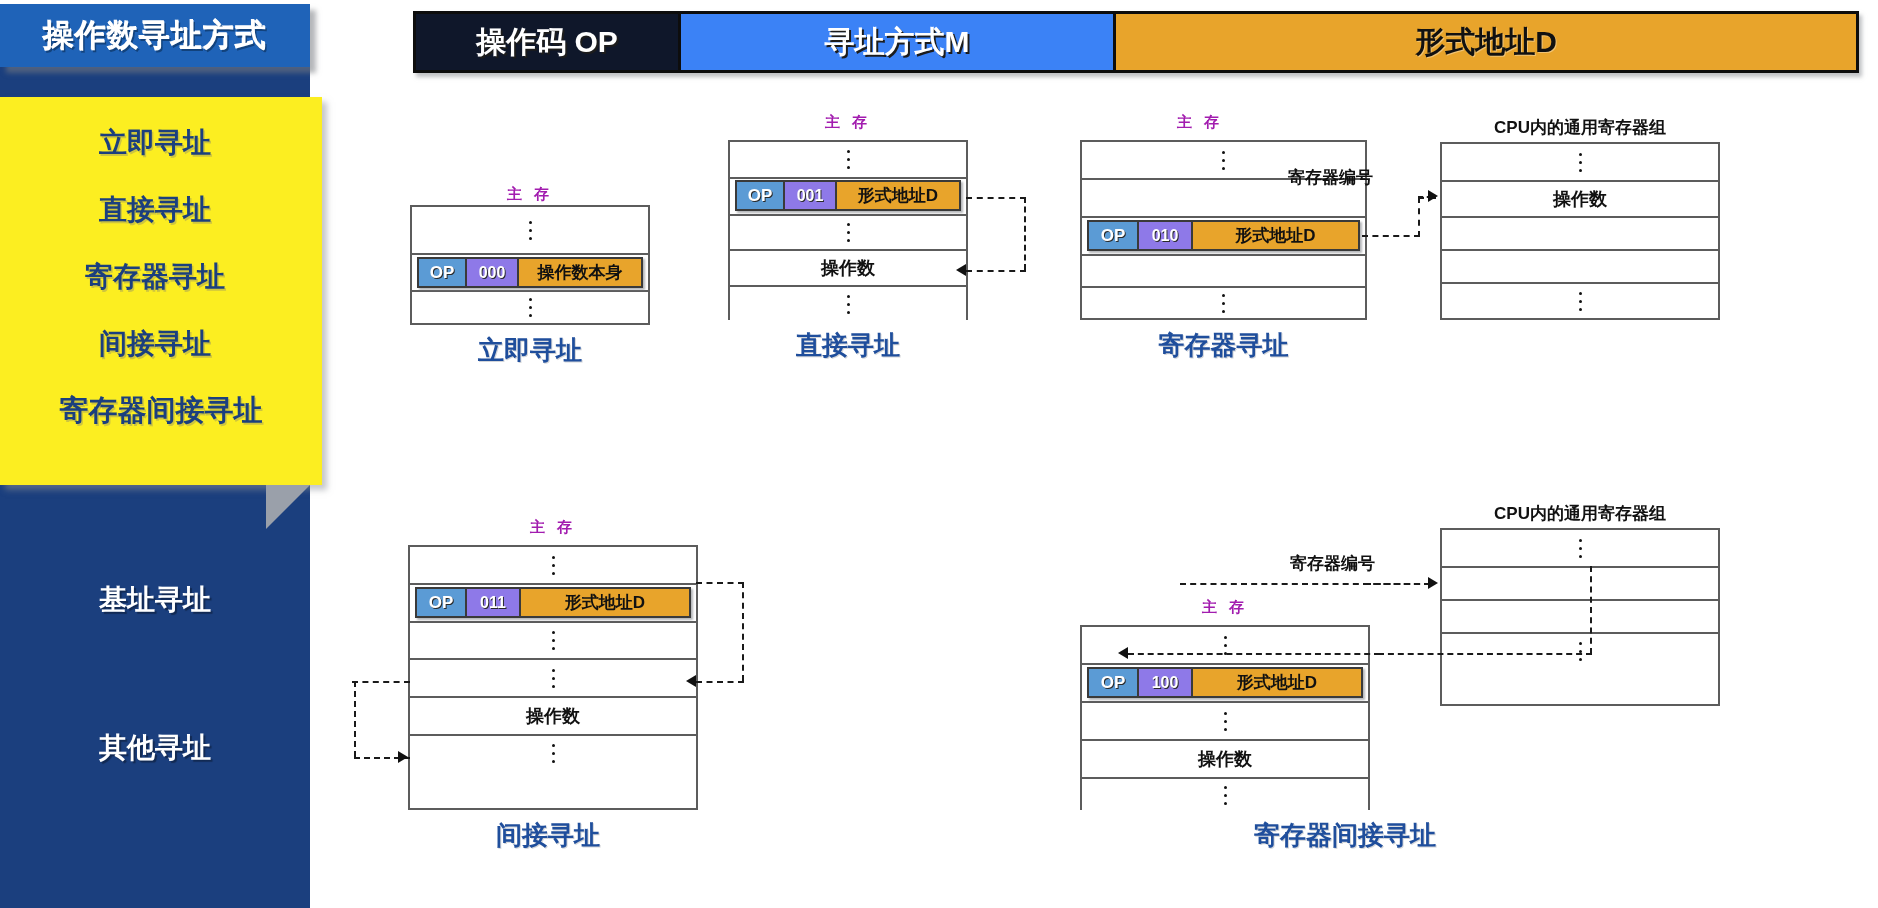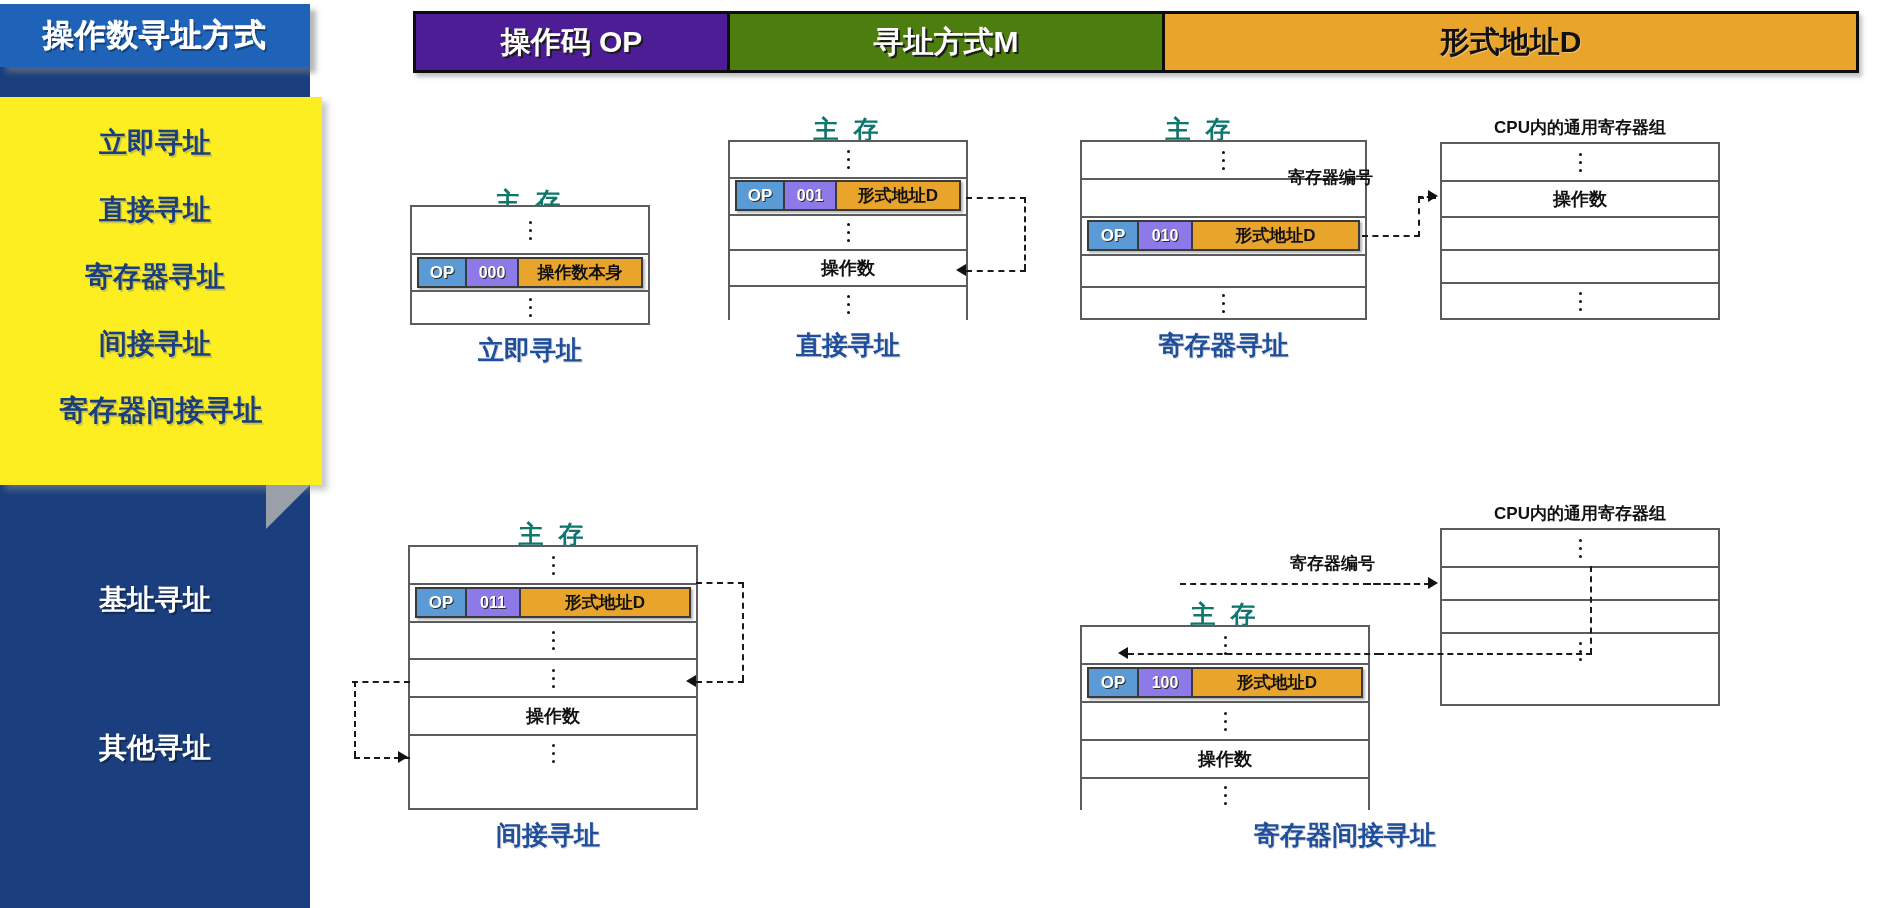--- a/index.html
+++ b/index.html
@@ -45,33 +45,33 @@
   .side-item.d{color:#ffffff;text-shadow:2px 2px 1px rgba(0,0,0,.35);z-index:6;}
   .side-item.wide{width:322px;font-size:29px;}
 
   
   #fmt-bar{
     position:absolute;left:413px;top:11px;height:62px;width:1446px;
     border:3px solid #0d0d0d;display:flex;box-sizing:border-box;
     box-shadow:3px 4px 4px rgba(150,153,158,.6);
   }
   .fmt-cell{display:flex;align-items:center;justify-content:center;height:100%;box-sizing:border-box;}
-  #fmt-op{width:314px;background:#4c1d95;border-right:3px solid #0d0d0d;}
-  #fmt-m{width:435px;background:#4d7c0f;border-right:3px solid #0d0d0d;}
+  #fmt-op{width:265px;background:#0f172a;border-right:3px solid #0d0d0d;}
+  #fmt-m{width:435px;background:#3b82f6;border-right:3px solid #0d0d0d;}
   #fmt-d{flex:1;background:#e8a42b;}
   #fmt-op span,#fmt-m span{
     color:#ffffff;font-size:30px;font-weight:bold;
     text-shadow:2px 2px 0 #1c1c1c;
   }
   #fmt-d span{color:#111111;font-size:30px;font-weight:bold;text-shadow:1px 1px 0 rgba(255,255,255,.35);}
 
   
   .diagram{position:absolute;}
   .mem-title{
-    position:absolute;text-align:center;font-size:25px;font-weight:bold;color:#0f766e;
+    position:absolute;text-align:center;font-size:15px;font-weight:bold;color:#a21caf;
     white-space:nowrap;letter-spacing:4px;
   }
   .grp-title{
     position:absolute;text-align:center;font-size:17px;font-weight:bold;color:#111;
     white-space:nowrap;
   }
   .mem-table{
     position:absolute;border:2px solid #5c5c5c;background:#fff;box-sizing:border-box;text-align:right;
   }
   .mem-row{

